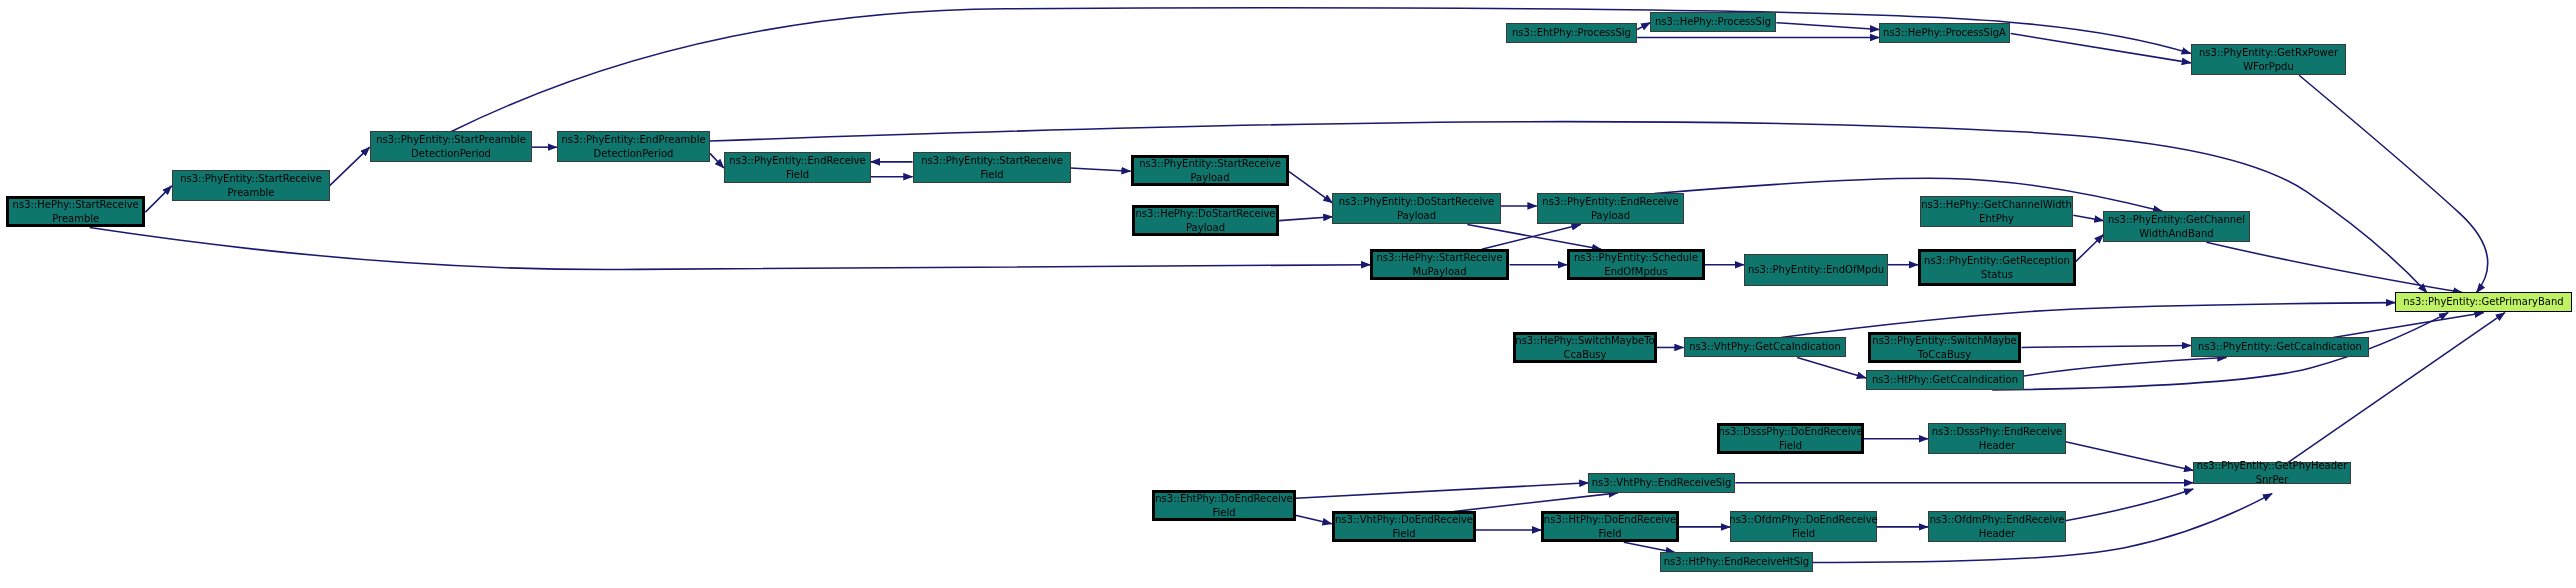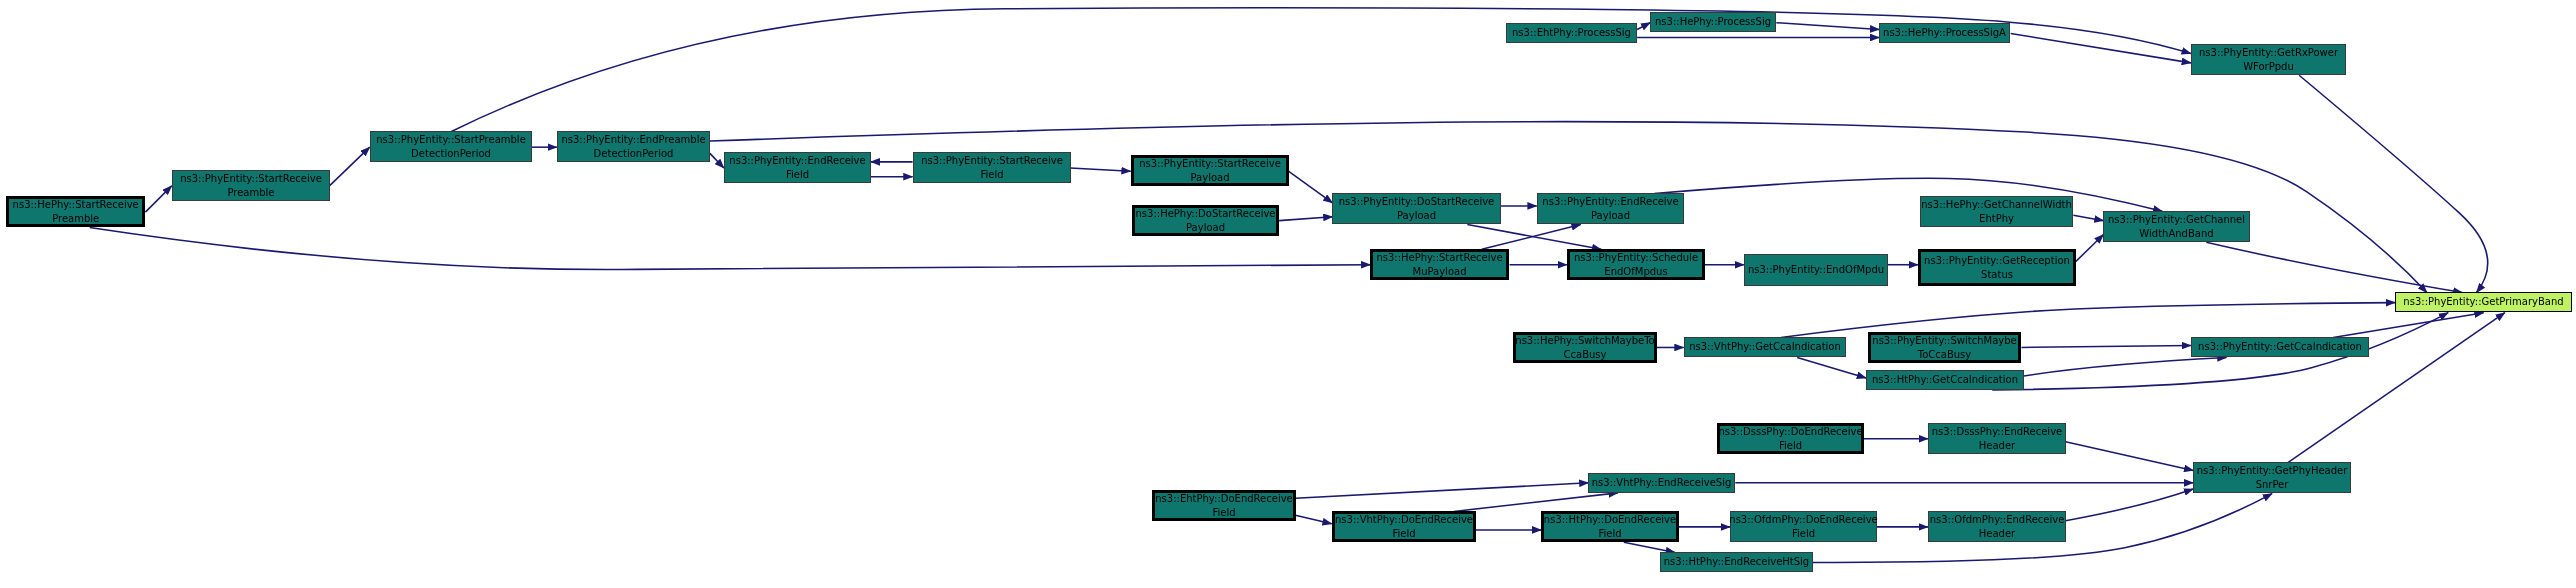--- a/index.html
+++ b/index.html
@@ -172,21 +172,21 @@
         <span>ns3::HtPhy::GetCcaIndication</span>
       </div>
       <div class="node bold" style="left: 1717px; top: 423px; width: 147px; height: 31px;">
         <span>ns3::DsssPhy::DoEndReceive</span>
         <span>Field</span>
       </div>
       <div class="node" style="left: 1928px; top: 423px; width: 138px; height: 31px;">
         <span>ns3::DsssPhy::EndReceive</span>
         <span>Header</span>
       </div>
-      <div class="node" style="left: 2193px; top: 462px; width: 158px; height: 31px;">
+      <div class="node" style="left: 2193px; top: 462px; width: 158px; height: 22px;">
         <span>ns3::PhyEntity::GetPhyHeader</span>
         <span>SnrPer</span>
       </div>
       <div class="node" style="left: 1588px; top: 473px; width: 147px; height: 20px;">
         <span>ns3::VhtPhy::EndReceiveSig</span>
       </div>
       <div class="node bold" style="left: 1152px; top: 490px; width: 144px; height: 31px;">
         <span>ns3::EhtPhy::DoEndReceive</span>
         <span>Field</span>
       </div>

